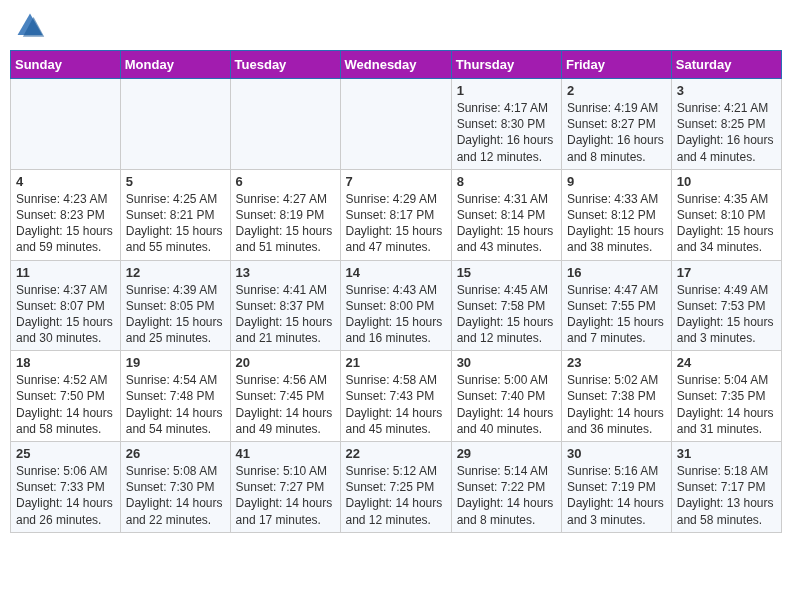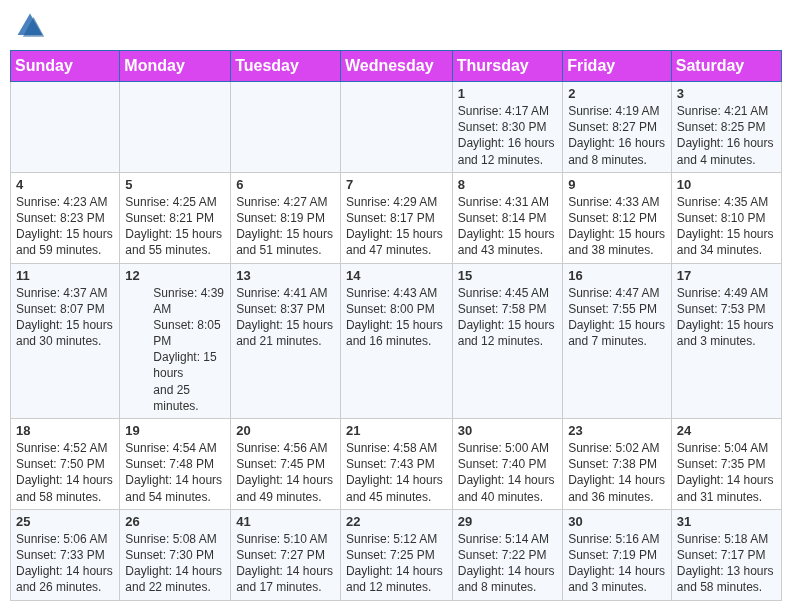--- a/index.html
+++ b/index.html
@@ -45,25 +45,25 @@
     .title-block .location {
       font-size: 14px;
       color: #555;
     }
     table {
       width: 100%;
       border-collapse: collapse;
       font-size: 10px;
     }
     thead th {
-      background-color: #d946ef;
+      background-color: #a21caf;
       color: #fff;
       padding: 6px 4px;
       text-align: left;
-      font-size: 16px;
+      font-size: 13px;
       font-weight: bold;
       border: 1px solid #2a6db5;
     }
     tbody td {
       border: 1px solid #ccc;
       vertical-align: top;
       padding: 4px 5px;
       width: 113px;
       min-height: 80px;
       height: 80px;
@@ -205,21 +205,21 @@
       <tr>
         <td>
           <span class="day-number">11</span>
           <div class="day-info" style="white-space: pre-line;">Sunrise: 4:37 AM
 Sunset: 8:07 PM
 Daylight: 15 hours
 and 30 minutes.</div>
         </td>
         <td>
           <span class="day-number">12</span>
-          <div class="day-info" style="white-space: pre-line; margin-left: 28px;">Sunrise: 4:39 AM
+          <div class="day-info" style="white-space: pre-line;">Sunrise: 4:39 AM
 Sunset: 8:05 PM
 Daylight: 15 hours
 and 25 minutes.</div>
         </td>
         <td>
           <span class="day-number">13</span>
           <div class="day-info" style="white-space: pre-line;">Sunrise: 4:41 AM
 Sunset: 8:37 PM
 Daylight: 15 hours
 and 21 minutes.</div>

